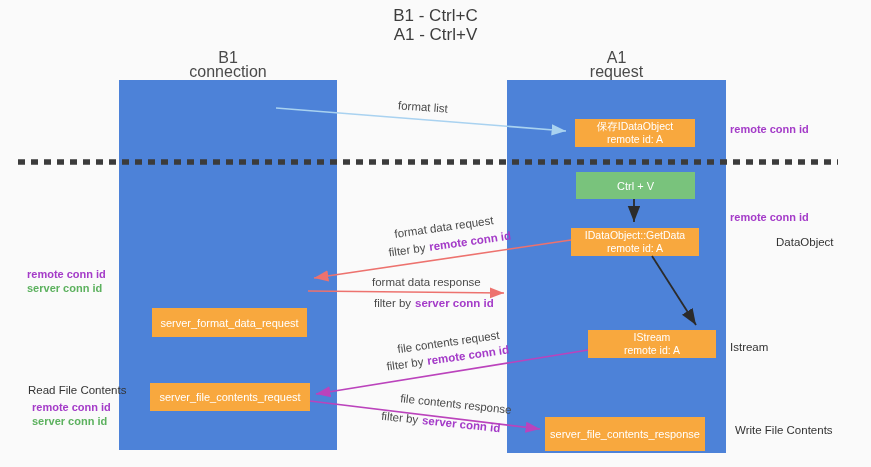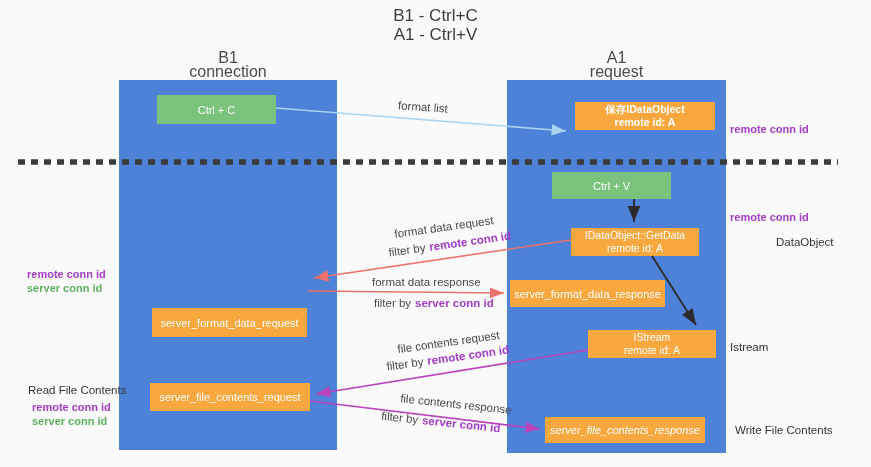--- a/index.html
+++ b/index.html
@@ -81,46 +81,44 @@
 
     <path d="M276,108 L566,131" class="stroke-lightblue" marker-end="url(#m-lightblue)"></path>
     <path d="M634,199 L634,222" class="stroke-black" marker-end="url(#m-black)"></path>
     <path d="M571,240 L314,278" class="stroke-salmon" marker-end="url(#m-salmon)"></path>
     <path d="M308,291 L504,293" class="stroke-salmon" marker-end="url(#m-salmon)"></path>
     <path d="M652,256 L696,325" class="stroke-black" marker-end="url(#m-black)"></path>
     <path d="M588,350 L316,394" class="stroke-magenta" marker-end="url(#m-magenta)"></path>
     <path d="M310,401 L540,429" class="stroke-magenta" marker-end="url(#m-magenta)"></path>
   </svg>
 
-  <div class="abs node green" style="left:157px;top:95px;width:119px;height:29px;">Ctrl + C</div>
 
-  <div class="abs node orange two-line" style="left:575px;top:102px;width:140px;height:28px;font-weight:bold;">
+  <div class="abs node orange two-line" style="left:575px;top:119px;width:120px;height:28px;">
     <div>保存IDataObject</div>
     <div>remote id: A</div>
   </div>
 
-  <div class="abs node green" style="left:552px;top:172px;width:119px;height:27px;">Ctrl + V</div>
+  <div class="abs node green" style="left:576px;top:172px;width:119px;height:27px;">Ctrl + V</div>
 
   <div class="abs node orange two-line" style="left:571px;top:228px;width:128px;height:28px;">
     <div>IDataObject::GetData</div>
     <div>remote id: A</div>
   </div>
 
   <div class="abs node orange" style="left:152px;top:267px;width:155px;height:29px;margin-top:41px;">server_format_data_request</div>
 
-  <div class="abs node orange" style="left:510px;top:280px;width:155px;height:27px;">server_format_data_response</div>
 
   <div class="abs node orange two-line" style="left:588px;top:330px;width:128px;height:28px;">
     <div>IStream</div>
     <div>remote id: A</div>
   </div>
 
   <div class="abs node orange" style="left:150px;top:383px;width:160px;height:28px;">server_file_contents_request</div>
 
-  <div class="abs node orange" style="left:545px;top:417px;width:160px;height:26px;font-style:italic;">server_file_contents_response</div>
+  <div class="abs node orange" style="left:545px;top:417px;width:160px;height:34px;">server_file_contents_response</div>
 
   <div class="abs edge-label rot-pos4" style="left:398px;top:101px;">format list</div>
 
   <div class="abs edge-label rot-neg8" style="left:394px;top:221px;">format data request</div>
   <div class="abs edge-label rot-neg8" style="left:388px;top:238px;">
     <span>filter by</span><span class="purple">remote conn id</span>
   </div>
 
   <div class="abs edge-label" style="left:360px;top:276px;margin-left:12px;">format data response</div>
   <div class="abs edge-label" style="left:374px;top:297px;">

